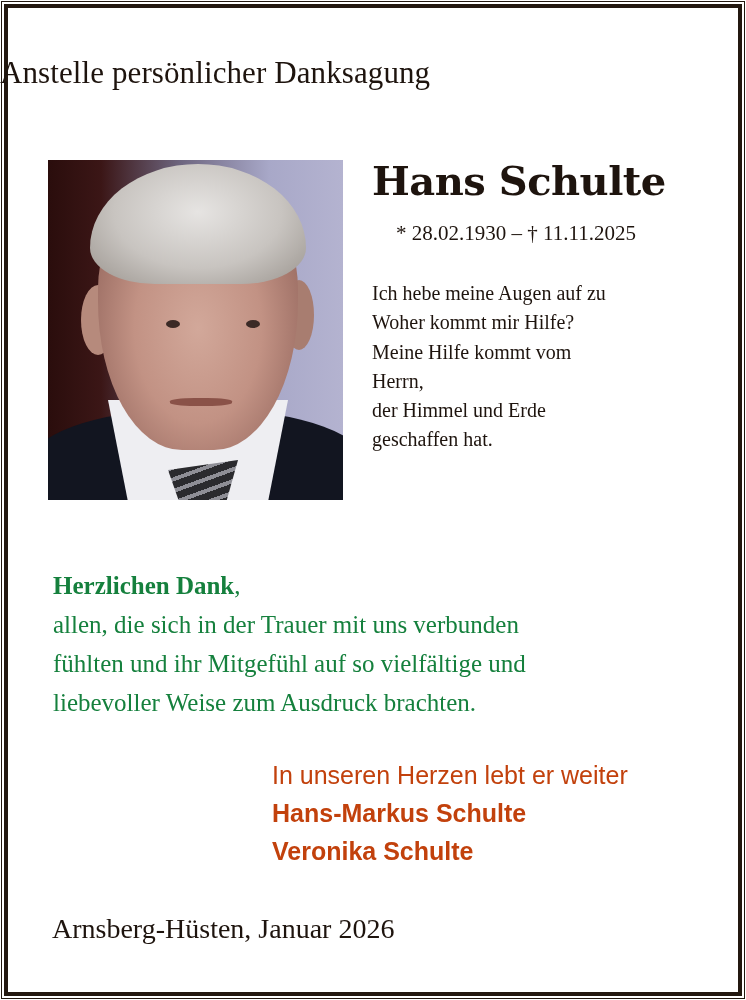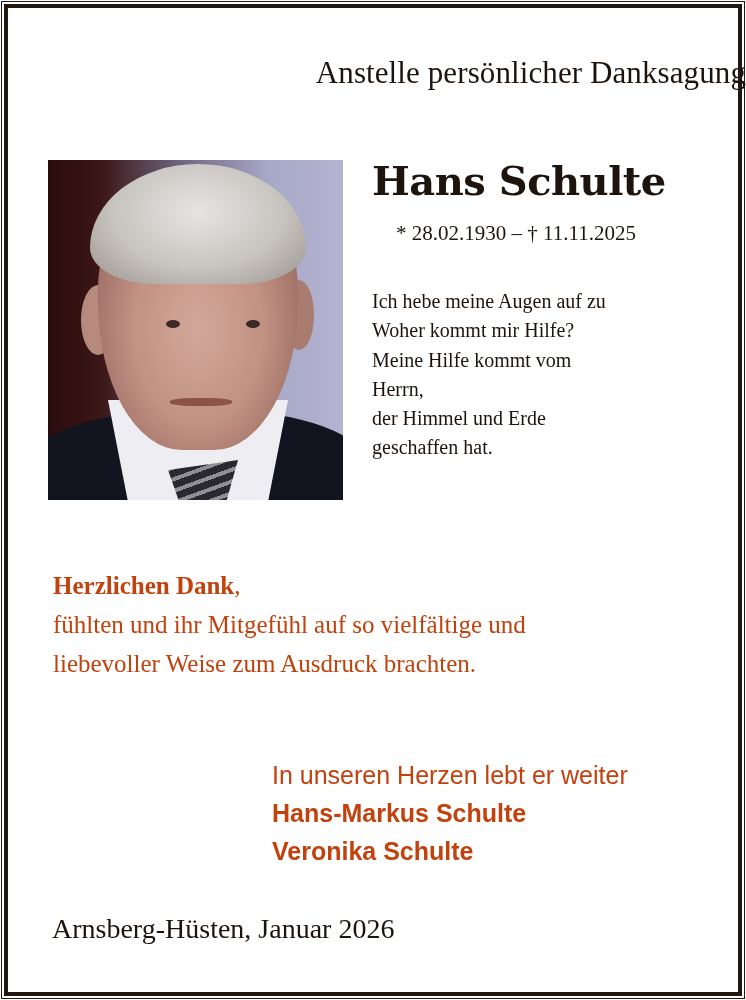--- a/index.html
+++ b/index.html
@@ -12,22 +12,22 @@
   .frame-outer {
     position: absolute; left: 1px; top: 1px; right: 1px; bottom: 1px;
     border: 1px solid #231810;
   }
   .frame-inner {
     position: absolute; left: 4px; top: 4px; right: 4px; bottom: 4px;
     border: 4px solid #231810;
   }
   .heading {
     position: absolute; left: 0; right: 0; top: 55px;
-    text-align: right; font-family: "Liberation Serif", serif;
-    font-size: 31px; letter-spacing: 0.1px; color: #1e140e; padding-left: 40px;
+    text-align: left; font-family: "Liberation Serif", serif;
+    font-size: 31px; letter-spacing: 0.1px; color: #1e140e;
   }
   .photo {
     position: absolute; left: 48px; top: 160px; width: 295px; height: 340px;
     overflow: hidden;
     background: linear-gradient(90deg, #2a0d0c 0%, #3b1616 18%, #6e6680 45%, #a8a8c8 75%, #b4b3d0 100%);
   }
   .photo .head {
     position: absolute; left: 50px; top: 20px; width: 200px; height: 270px;
     border-radius: 48% 48% 42% 42% / 40% 40% 55% 55%;
     background: radial-gradient(ellipse at 50% 55%, #d2a89a 0%, #c29284 45%, #9b6d63 80%, #7c5249 100%);
@@ -71,27 +71,27 @@
   .name {
     position: absolute; left: 372px; top: 157px;
     font-family: "DejaVu Serif", serif; font-weight: bold; font-size: 40px;
     letter-spacing: -0.5px; color: #1e140e; white-space: nowrap; text-align: center;
   }
   .dates {
     position: absolute; left: 396px; top: 221px;
     font-family: "Liberation Serif", serif; font-size: 21px; color: #1e140e; white-space: nowrap;
   }
   .psalm {
-    position: absolute; left: 372px; top: 287px; width: 320px;
+    position: absolute; left: 372px; top: 279px; width: 320px;
     font-family: "Liberation Serif", serif; font-size: 20px; line-height: 29.3px; color: #1e140e;
   }
   .psalm div { white-space: nowrap; }
   .thanks {
     position: absolute; left: 53px; top: 566px; width: 640px;
-    font-family: "Liberation Serif", serif; font-size: 25px; line-height: 39px; color: #c2410c;
+    font-family: "Liberation Serif", serif; font-size: 25px; line-height: 39px; color: #15803d;
   }
   .thanks .line { white-space: nowrap; }
   .thanks b { font-weight: bold; }
   .family {
     position: absolute; left: 272px; top: 756px;
     font-family: Liberation Sans, sans-serif; font-size: 25px; line-height: 38px; color: #c2410c;
   }
   .family .member { font-weight: bold; white-space: nowrap; }
   .family .intro { white-space: nowrap; }
   .place {
@@ -127,20 +127,21 @@
   <div>Ich hebe meine Augen auf zu</div>
   <div>Woher kommt mir Hilfe?</div>
   <div>Meine Hilfe kommt vom</div>
   <div>Herrn,</div>
   <div>der Himmel und Erde</div>
   <div>geschaffen hat.</div>
 </div>
 
 <div class="thanks">
   <div class="line"><b>Herzlichen Dank</b><span>,</span></div>
+  <div class="line">allen, die sich in der Trauer mit uns verbunden</div>
   <div class="line">fühlten und ihr Mitgefühl auf so vielfältige und</div>
   <div class="line">liebevoller Weise zum Ausdruck brachten.</div>
 </div>
 
 <div class="family">
   <div class="intro">In unseren Herzen lebt er weiter</div>
   <div class="member">Hans-Markus Schulte</div>
   <div class="member">Veronika Schulte</div>
 </div>
 

